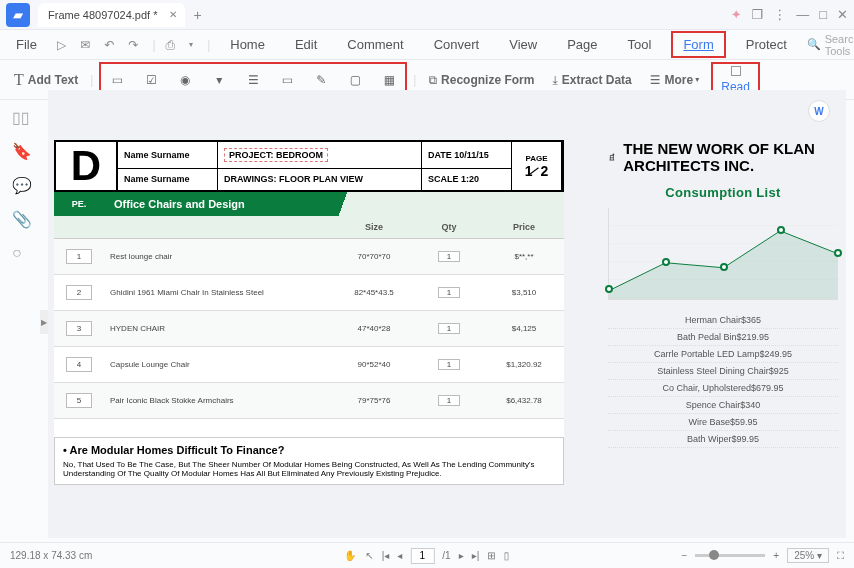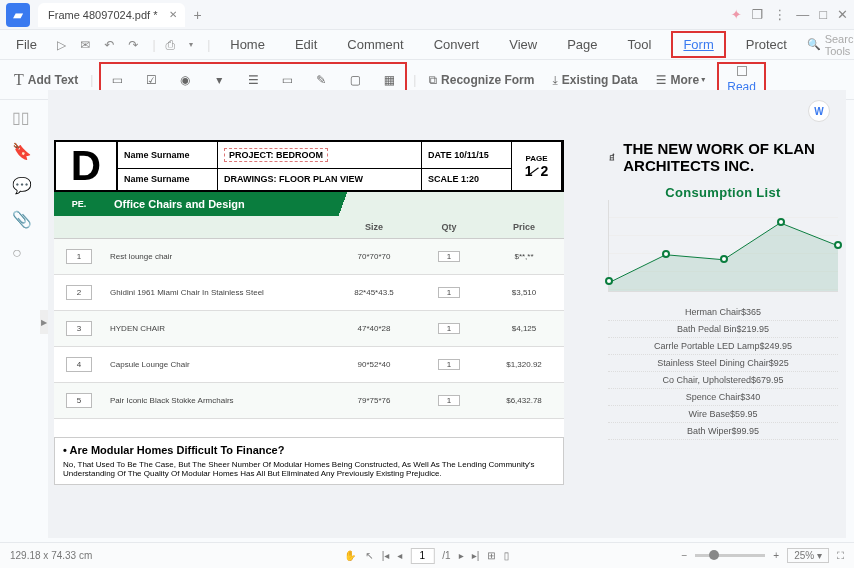--- a/index.html
+++ b/index.html
@@ -61,21 +61,21 @@
 .pe-box { display: inline-block; border: 1px solid #bbb; padding: 2px 10px; background: #fff; }
 .qty-box { display: inline-block; border: 1px solid #bbb; padding: 0 8px; background: #fff; font-size:8px; }
 
 .faq-box { margin-top: 18px; border: 1px solid #ccc; padding: 6px 8px; font-size: 8px; }
 .faq-box .q { font-weight: bold; font-size: 11px; margin-bottom: 4px; color:#000;}
 
 
 .right-panel { position: absolute; right: 8px; top: 50px; width: 230px; }
 .company-header { display: flex; align-items: center; gap: 6px; margin-bottom: 10px;}
 .company-title { font-size: 15px; font-weight: 900; line-height: 1.15; }
-.consumption-title { color: #0a7d3e; font-size: 13px; font-weight: bold; text-align: center; margin: 0 0; letter-spacing: 0.3px; }
+.consumption-title { color: #0a7d3e; font-size: 13px; font-weight: bold; text-align: center; margin: 8px 0; letter-spacing: 0.3px; }
 
 .chart-area { height: 92px; position: relative; border-left: 1px solid #ddd; border-bottom: 1px solid #ddd; margin-bottom: 12px; background: repeating-linear-gradient(to bottom, transparent, transparent 17px, #eee 17px, #eee 18px); }
 .chart-point { position: absolute; width: 8px; height: 8px; border: 2px solid #0a7d3e; background: #fff; border-radius: 50%; transform: translate(-50%, 50%); }
 .chart-fill { position: absolute; inset: 0; }
 
 .price-list { font-size: 9px; }
 .price-row { display: flex; justify-content: center; padding: 3px 0; border-bottom: 1px dotted #ddd; color: #555; }
 
 
 .statusbar { position: absolute; bottom: 0; left: 0; right: 0; height: 26px; background: #fafbfc; border-top: 1px solid #e6e9ed; display: flex; align-items: center; padding: 0 10px; font-size: 10px; color: #777; gap: 12px;}
@@ -155,21 +155,21 @@
     <div class="tool-btn">▢</div>
     <div class="tool-btn">▦</div>
   </div>
   <span style="color:#ddd;">|</span>
   <div class="tool-btn">
     <span>⧉</span>
     <span class="label">Recognize Form</span>
   </div>
   <div class="tool-btn">
     <span>⤓</span>
-    <span class="label">Existing Data</span>
+    <span class="label">Extract Data</span>
   </div>
   <div class="tool-btn">
     <span>☰</span>
     <span class="label">More</span>
     <span style="font-size:8px;margin-left:2px;">▾</span>
   </div>
   <div class="read-box">
     <span style="width:10px;height:10px;border:1px solid #999;display:inline-block;"></span>
     <span style="color:#3a7af0;">Read</span>
   </div>

